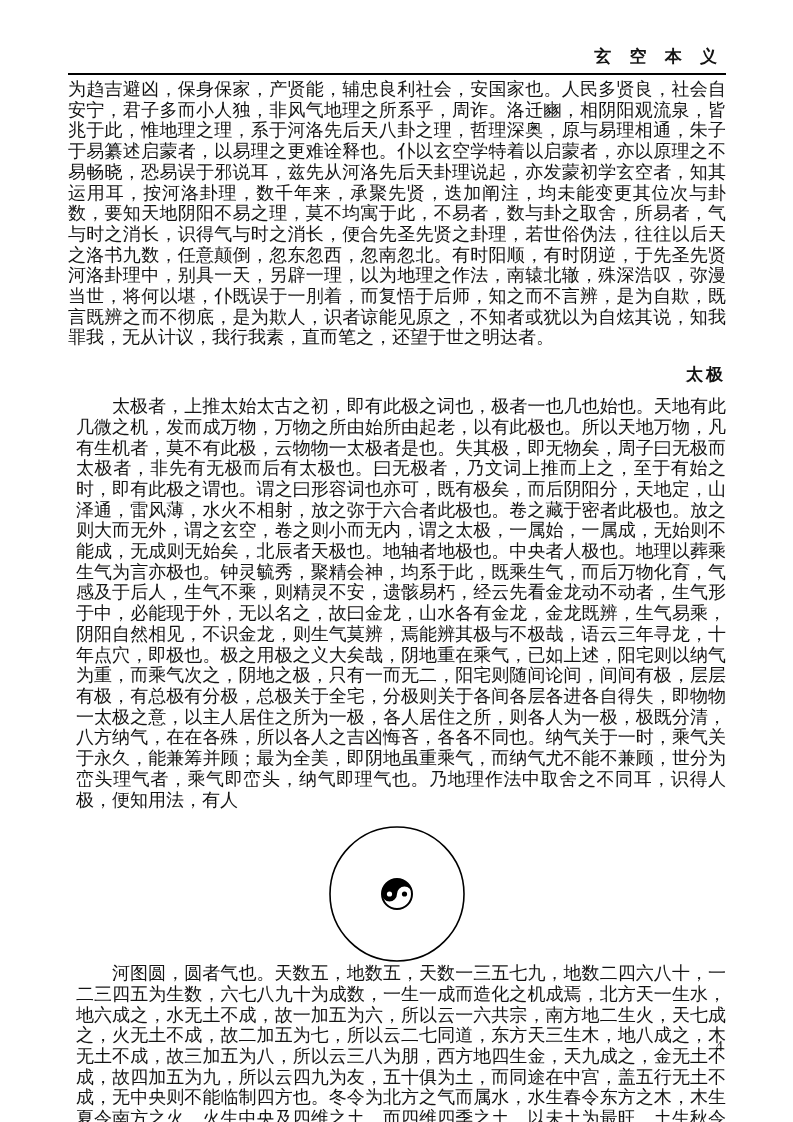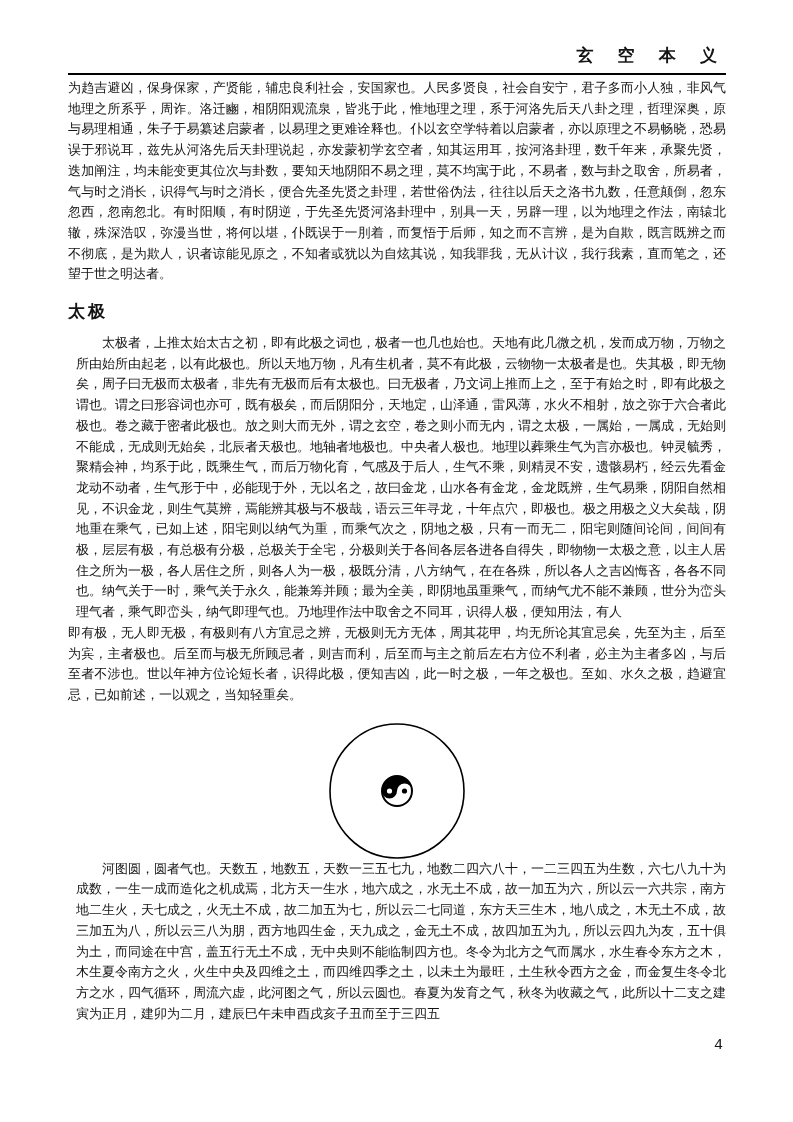--- a/index.html
+++ b/index.html
@@ -4,48 +4,48 @@
 <style>
   html, body { margin: 0; padding: 0; background: #ffffff; }
   .page {
     position: relative;
     width: 793px;
     height: 1122px;
     margin: 0 auto;
     background: #ffffff;
     box-sizing: border-box;
     padding: 46px 67px 0 68px;
-    font-family: Liberation Mono, monospace;
+    font-family: Liberation Serif, serif;
     color: #141414;
     overflow: hidden;
   }
   .header-title {
     text-align: right;
     font-size: 17px;
     font-weight: bold;
     letter-spacing: 7px;
     line-height: 22px;
     padding-right: 2px;
   }
   .header-rule {
     height: 2px;
     background: #000;
     margin-top: 5px;
   }
   .para {
-    font-size: 13px;
+    font-size: 18px;
     line-height: 20.7px;
     text-align: justify;
     margin: 0;
     word-break: break-all;
   }
   .para-first { margin-top: 4px; }
   .indent { text-indent: 2em; margin-left: 8px; }
   .section-heading {
-    text-align: left;
+    text-align: right;
     font-size: 17px;
     font-weight: bold;
     letter-spacing: 3px;
     margin: 17px 0 11px 0;
     line-height: 20px;
   }
   .figure {
     display: flex;
     justify-content: center;
     margin-top: 15px;
@@ -65,21 +65,20 @@
 <div class="page">
 
   <div class="header-title">玄 空 本 义</div>
   <div class="header-rule"></div>
 
   <p class="para para-first">为趋吉避凶，保身保家，产贤能，辅忠良利社会，安国家也。人民多贤良，社会自安宁，君子多而小人独，非风气地理之所系乎，周诈。洛迁豳，相阴阳观流泉，皆兆于此，惟地理之理，系于河洛先后天八卦之理，哲理深奥，原与易理相通，朱子于易纂述启蒙者，以易理之更难诠释也。仆以玄空学特着以启蒙者，亦以原理之不易畅晓，恐易误于邪说耳，兹先从河洛先后天卦理说起，亦发蒙初学玄空者，知其运用耳，按河洛卦理，数千年来，承聚先贤，迭加阐注，均未能变更其位次与卦数，要知天地阴阳不易之理，莫不均寓于此，不易者，数与卦之取舍，所易者，气与时之消长，识得气与时之消长，便合先圣先贤之卦理，若世俗伪法，往往以后天之洛书九数，任意颠倒，忽东忽西，忽南忽北。有时阳顺，有时阴逆，于先圣先贤河洛卦理中，别具一天，另辟一理，以为地理之作法，南辕北辙，殊深浩叹，弥漫当世，将何以堪，仆既误于一刖着，而复悟于后师，知之而不言辨，是为自欺，既言既辨之而不彻底，是为欺人，识者谅能见原之，不知者或犹以为自炫其说，知我罪我，无从计议，我行我素，直而笔之，还望于世之明达者。</p>
 
   <h2 class="section-heading">太极</h2>
 
   <p class="para indent">太极者，上推太始太古之初，即有此极之词也，极者一也几也始也。天地有此几微之机，发而成万物，万物之所由始所由起老，以有此极也。所以天地万物，凡有生机者，莫不有此极，云物物一太极者是也。失其极，即无物矣，周子曰无极而太极者，非先有无极而后有太极也。曰无极者，乃文词上推而上之，至于有始之时，即有此极之谓也。谓之曰形容词也亦可，既有极矣，而后阴阳分，天地定，山泽通，雷风薄，水火不相射，放之弥于六合者此极也。卷之藏于密者此极也。放之则大而无外，谓之玄空，卷之则小而无内，谓之太极，一属始，一属成，无始则不能成，无成则无始矣，北辰者天极也。地轴者地极也。中央者人极也。地理以葬乘生气为言亦极也。钟灵毓秀，聚精会神，均系于此，既乘生气，而后万物化育，气感及于后人，生气不乘，则精灵不安，遗骸易朽，经云先看金龙动不动者，生气形于中，必能现于外，无以名之，故曰金龙，山水各有金龙，金龙既辨，生气易乘，阴阳自然相见，不识金龙，则生气莫辨，焉能辨其极与不极哉，语云三年寻龙，十年点穴，即极也。极之用极之义大矣哉，阴地重在乘气，已如上述，阳宅则以纳气为重，而乘气次之，阴地之极，只有一而无二，阳宅则随间论间，间间有极，层层有极，有总极有分极，总极关于全宅，分极则关于各间各层各进各自得失，即物物一太极之意，以主人居住之所为一极，各人居住之所，则各人为一极，极既分清，八方纳气，在在各殊，所以各人之吉凶悔吝，各各不同也。纳气关于一时，乘气关于永久，能兼筹并顾；最为全美，即阴地虽重乘气，而纳气尤不能不兼顾，世分为峦头理气者，乘气即峦头，纳气即理气也。乃地理作法中取舍之不同耳，识得人极，便知用法，有人</p>
-  <p class="para">即有极，无人即无极，有极则有八方宜忌之辨，无极则无方无体，周其花甲，均无所论其宜忌矣，先至为主，后至为宾，主者极也。后至而与极无所顾忌者，则吉而利，后至而与主之前后左右方位不利者，必主为主者多凶，与后至者不涉也。世以年神方位论短长者，识得此极，便知吉凶，此一时之极，一年之极也。至如、水久之极，趋避宜忌，已如前述，一以观之，当知轻重矣。</p>
 
   <div class="figure">
     <svg width="138" height="138" viewBox="0 0 138 138">
 
       <circle cx="69" cy="69" r="67" fill="#ffffff" stroke="#000000" stroke-width="1.6"></circle>
 
       <g transform="translate(53,53)">
         <circle cx="16" cy="16" r="15" fill="#ffffff" stroke="#000000" stroke-width="2"></circle>
         <path d="M 1 16 A 15 15 0 0 1 31 16 A 7.5 7.5 0 0 0 16 16 A 7.5 7.5 0 0 1 1 16 Z" fill="#000000"></path>
         <circle cx="8.5" cy="16" r="2.6" fill="#ffffff"></circle>

